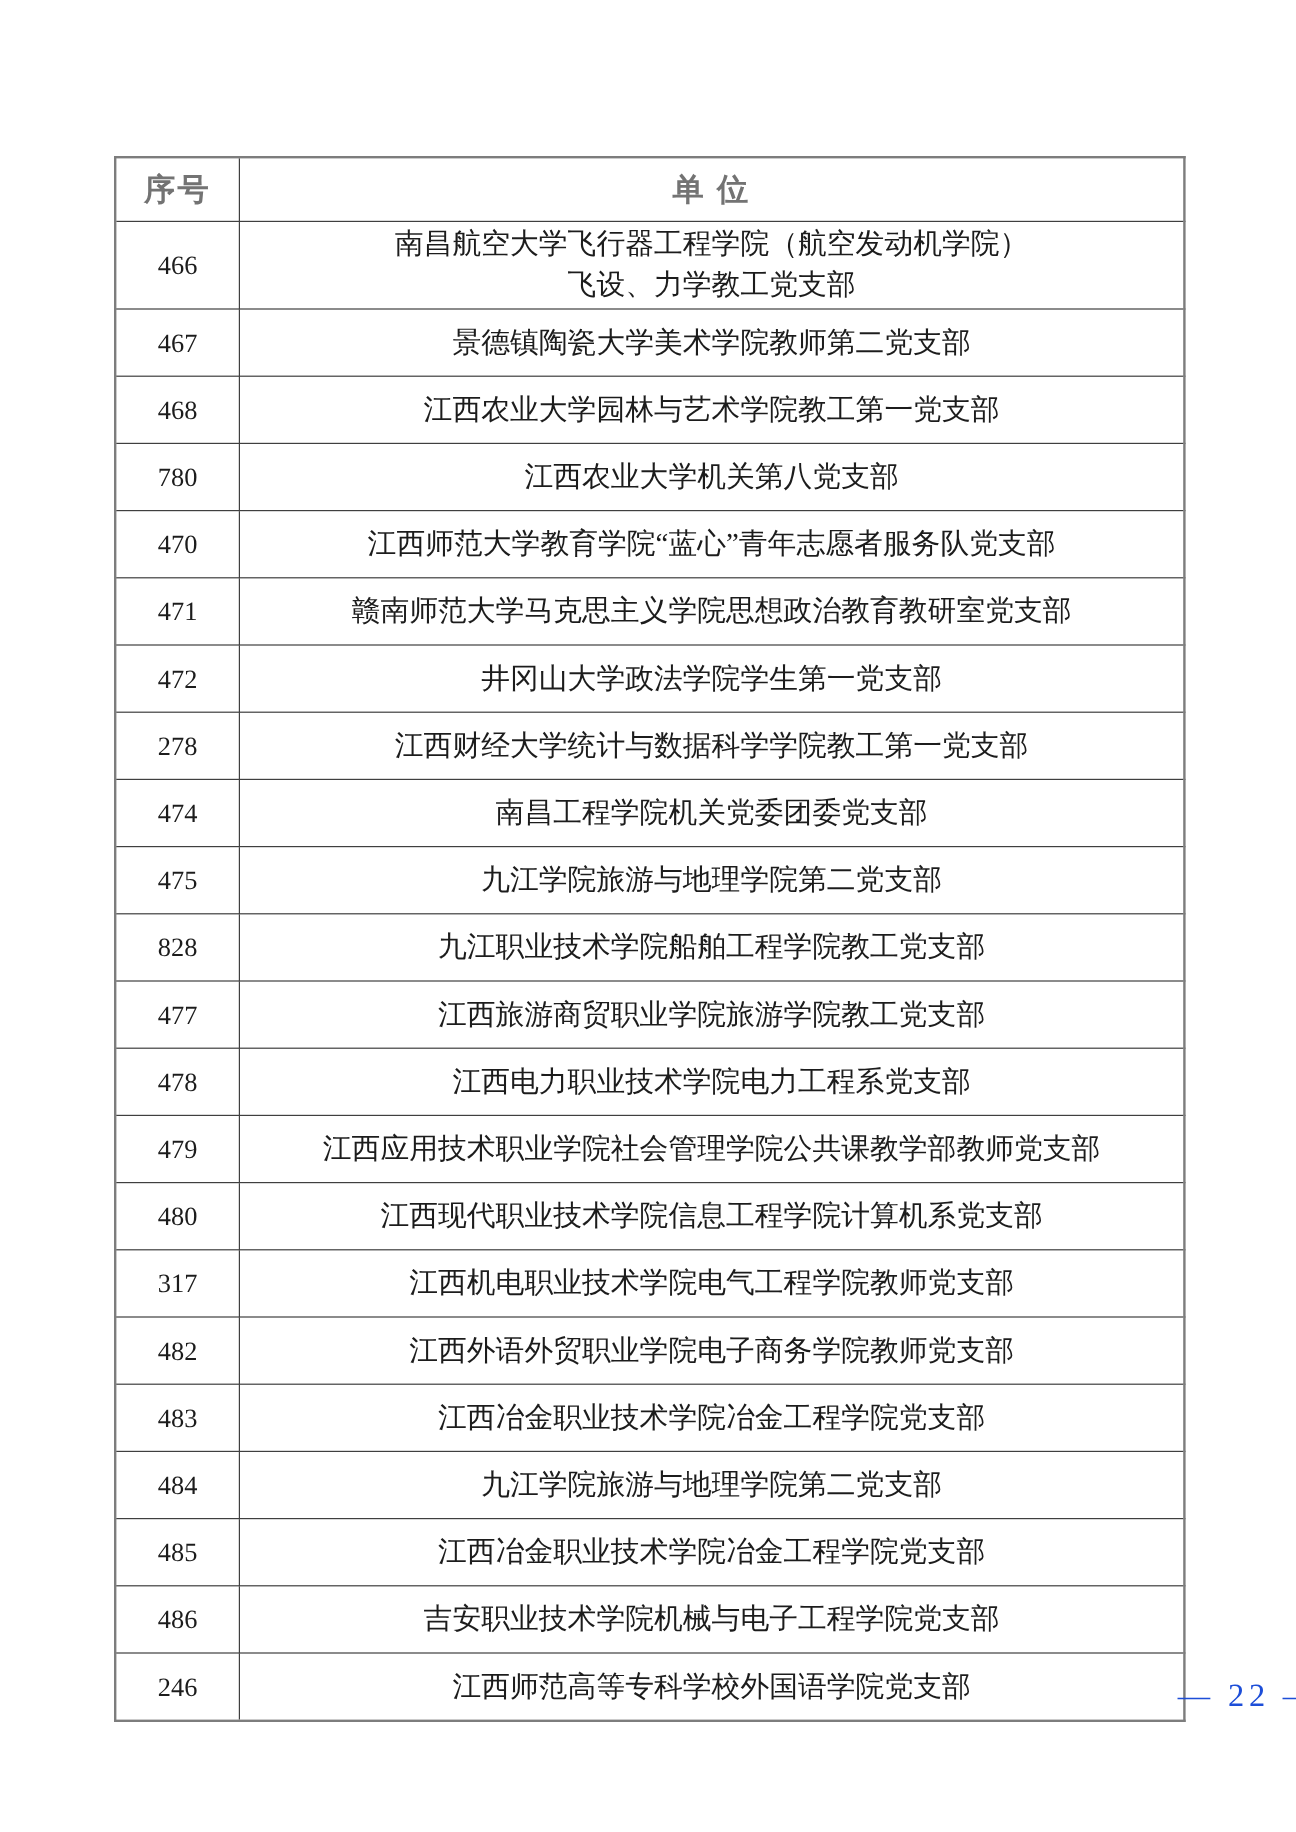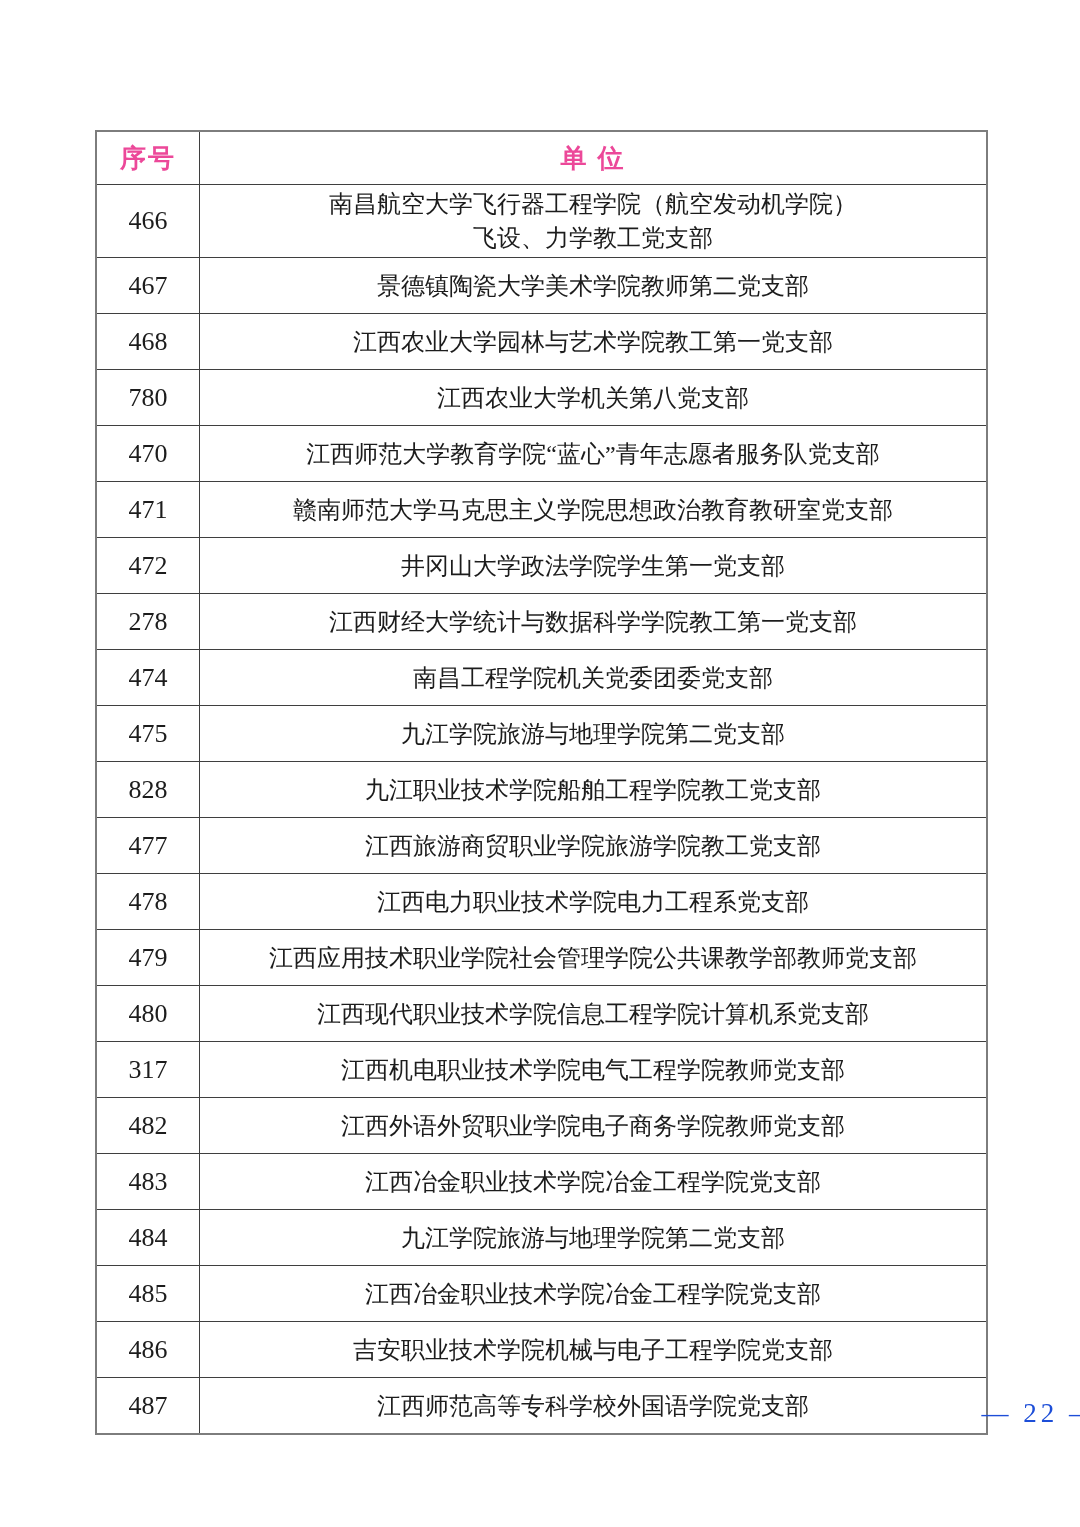--- a/index.html
+++ b/index.html
@@ -31,34 +31,34 @@
     border: 2px solid #7d7d7d;
   }
   th.col-no, td.col-no {
     width: 100px;
   }
   th {
     height: 50px;
     font-family: "Liberation Sans", "DejaVu Sans", sans-serif;
     font-weight: bold;
     font-size: 26px;
-    color: #ec4899;
+    color: #737373;
     text-align: center;
     vertical-align: middle;
     letter-spacing: 2px;
     margin-left: 44px;
   }
   td {
     height: 51px;
     text-align: center;
     vertical-align: middle;
     padding: 2px 10px;
   }
   td.col-no {
-    font-size: 26px;
+    font-size: 22px;
     font-family: "Liberation Serif", "DejaVu Serif", serif;
   }
   td.col-unit {
     font-size: 24px;
   }
   td.col-unit div {
     line-height: 34px;
   }
   .footer {
     position: absolute;
@@ -206,21 +206,21 @@
             <div>江西冶金职业技术学院冶金工程学院党支部</div>
           </td>
         </tr>
         <tr>
           <td class="col-no">486</td>
           <td class="col-unit">
             <div>吉安职业技术学院机械与电子工程学院党支部</div>
           </td>
         </tr>
         <tr>
-          <td class="col-no">487</td>
+          <td class="col-no">246</td>
           <td class="col-unit">
             <div>江西师范高等专科学校外国语学院党支部</div>
           </td>
         </tr>
       </tbody>
   </table>
 
   <div class="footer">
     <span>— 22 —</span>
   </div>

